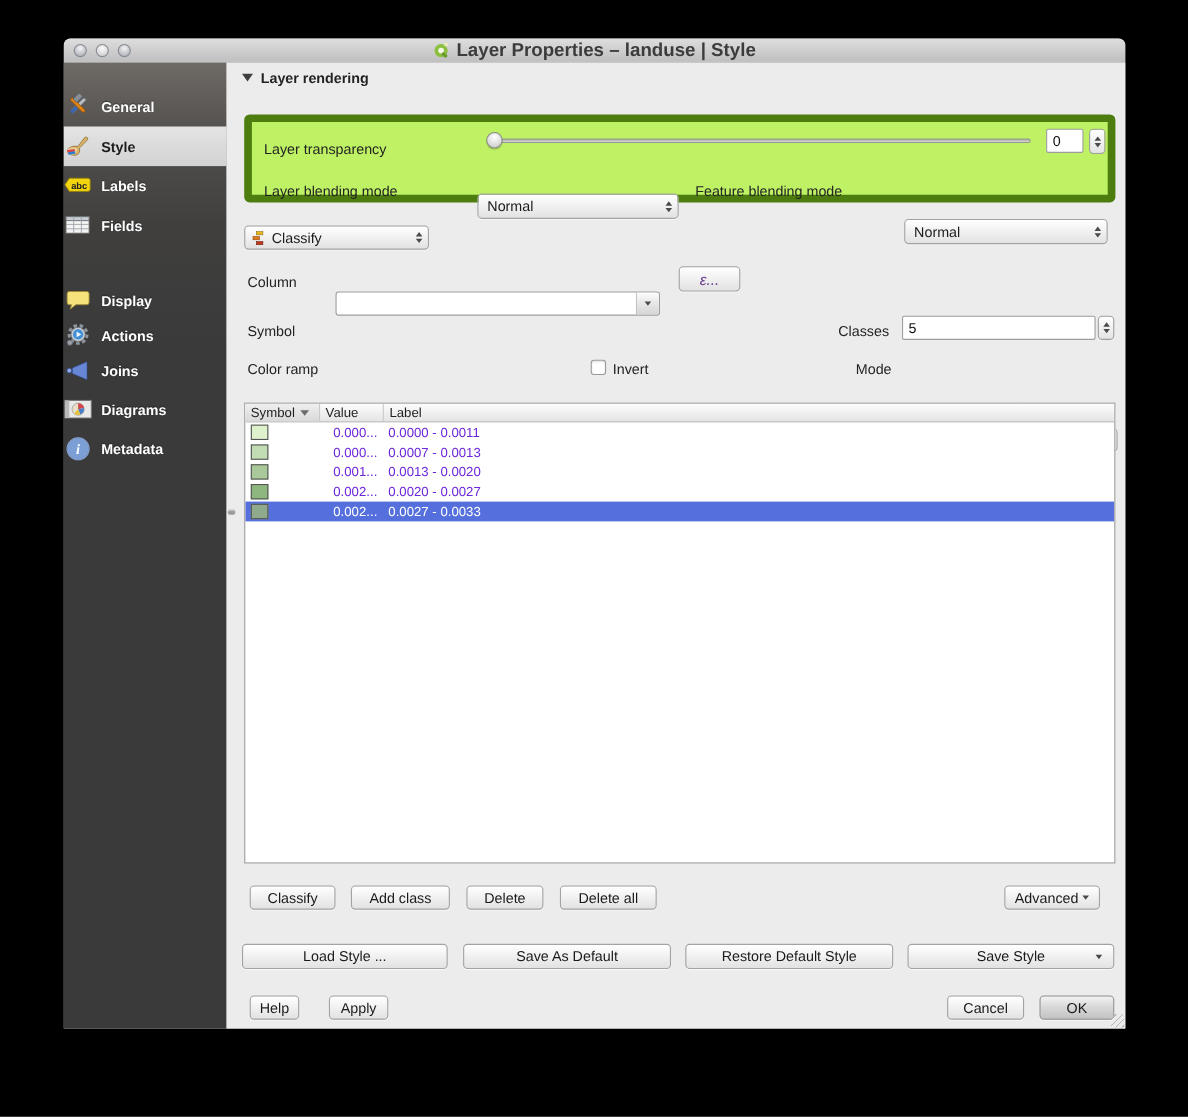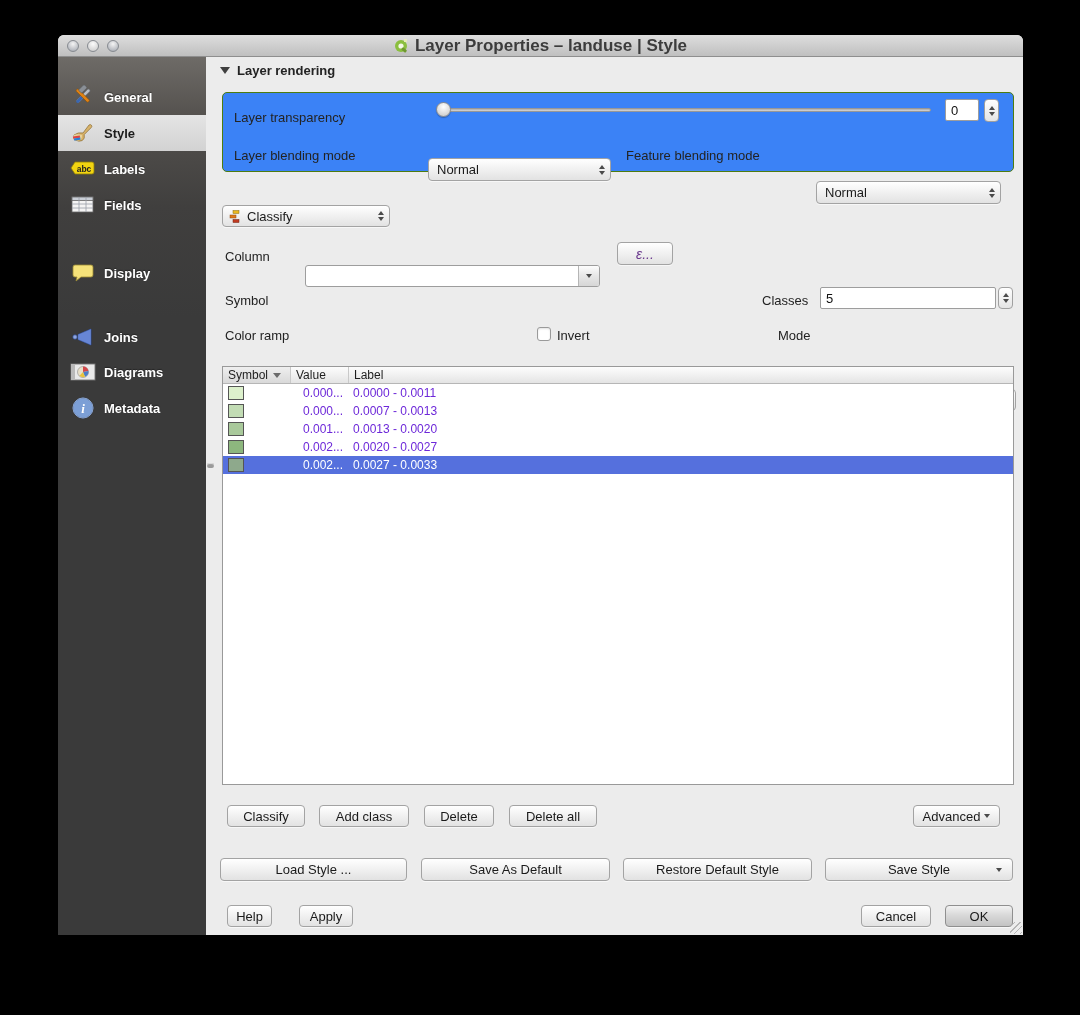--- a/index.html
+++ b/index.html
@@ -20,40 +20,40 @@
            background:radial-gradient(circle at 50% 30%,#f4f4f4,#b9bcc2 70%,#9aa0a8);
            border:1px solid #878b91; }
   .light.mid { background:radial-gradient(circle at 50% 30%,#fbfbfb,#d6d6d6 70%,#bdbdbd); }
   .title-wrap { margin:0 auto; display:flex; align-items:center; gap:5px; }
   .title { font-size:17px; font-weight:bold; color:#3c3c3c; }
 
   
   .sidebar { position:absolute; left:0; top:22px; width:148px; height:878px;
              background:linear-gradient(#6e6b67 0px,#54514e 60px,#403f3e 150px,#3a3a3a 260px,#3a3a3a 100%); }
   .side-item { position:absolute; left:0; width:148px; height:36px;
-               display:flex; align-items:center; gap:8px; padding-left:12px;
+               display:flex; align-items:center; gap:8px; 
                cursor:pointer; }
   .side-item .lbl { font-size:13px; font-weight:bold; color:#fff;
                     text-shadow:0 -1px 1px rgba(0,0,0,.4); }
   .side-item.selected { background:linear-gradient(#e4e4e4,#d2d2d2); }
   .side-item.selected .lbl { color:#1c1c1c; text-shadow:none;text-align:center; }
   .side-icon { width:26px; height:26px; display:flex; align-items:center; justify-content:center; flex:0 0 26px; }
 
   
   .content { position:absolute; left:148px; top:22px; width:817px; height:878px;
              background:#ececec; }
   .abs { position:absolute; }
   .label { font-size:13px; color:#232323; }
 
   .section-head { display:flex; align-items:center; gap:7px; }
   .disclosure { width:0; height:0; border-left:5px solid transparent;
                 border-right:5px solid transparent; border-top:7px solid #3f3f3f; }
   .section-head .label { font-weight:bold; }
 
-  .groupbox { background:#3b82f6; border:1px solid #4d7c0f; border-radius:5px; }
+  .groupbox { background:#bef264; border:7px solid #4d7c0f; border-radius:5px;margin-top:12px; }
 
   
   .btn { display:flex; align-items:center; justify-content:center; gap:4px;
          background:linear-gradient(#ffffff,#f2f2f2 45%,#e2e2e2);
          border:1px solid #a3a3a3; border-radius:4px;
          font-size:13px; color:#1a1a1a; cursor:pointer;
          box-shadow:0 1px 0 rgba(255,255,255,.6); }
   .btn.default { background:linear-gradient(#f2f2f2,#d9d9d9 45%,#c3c3c3);
                  border-color:#8f8f8f; }
   .popup { position:relative; display:flex; align-items:center;
@@ -196,20 +196,32 @@
 
     <div class="side-item" style="top:198px">
       <span class="side-icon">
         <svg width="22" height="20" viewBox="0 0 22 20">
           <path d="M3 2 h16 a2 2 0 0 1 2 2 v8 a2 2 0 0 1 -2 2 h-10 l-5 4 l1 -4 h-2 a2 2 0 0 1 -2 -2 v-8 a2 2 0 0 1 2 -2 z" fill="#f5e27a" stroke="#9c8a34" stroke-width=".8"></path>
         </svg>
       </span>
       <span class="lbl">Display</span>
     </div>
 
+    <div class="side-item" style="top:230px">
+      <span class="side-icon">
+        <svg width="24" height="24" viewBox="0 0 24 24">
+          <circle cx="12" cy="11" r="7.5" fill="none" stroke="#8d949c" stroke-width="4" stroke-dasharray="3 2.2"></circle>
+          <circle cx="12" cy="11" r="6.5" fill="#c7ccd3" stroke="#696e75" stroke-width=".8"></circle>
+          <circle cx="12" cy="11" r="4.6" fill="#3f8fd6"></circle>
+          <path d="M10.6 8.4 l4.4 2.6 l-4.4 2.6 z" fill="#eef4fb"></path>
+          <circle cx="4.5" cy="18.5" r="2.4" fill="#9aa0a8" stroke="#5d6167" stroke-width=".7"></circle>
+        </svg>
+      </span>
+      <span class="lbl">Actions</span>
+    </div>
 
     <div class="side-item" style="top:262px">
       <span class="side-icon">
         <svg width="24" height="22" viewBox="0 0 24 22">
           <path d="M20 3 v16 l-13 -5.5 v-5 z" fill="#5577cc" stroke="#2d4a93" stroke-width=".8"></path>
           <path d="M20 3 l-13 5.5 v5 l13 5.5 z" fill="#7793dd" opacity=".55"></path>
           <circle cx="4" cy="11" r="2.2" fill="#8fa6e0" stroke="#2d4a93" stroke-width=".7"></circle>
         </svg>
       </span>
       <span class="lbl">Joins</span>

